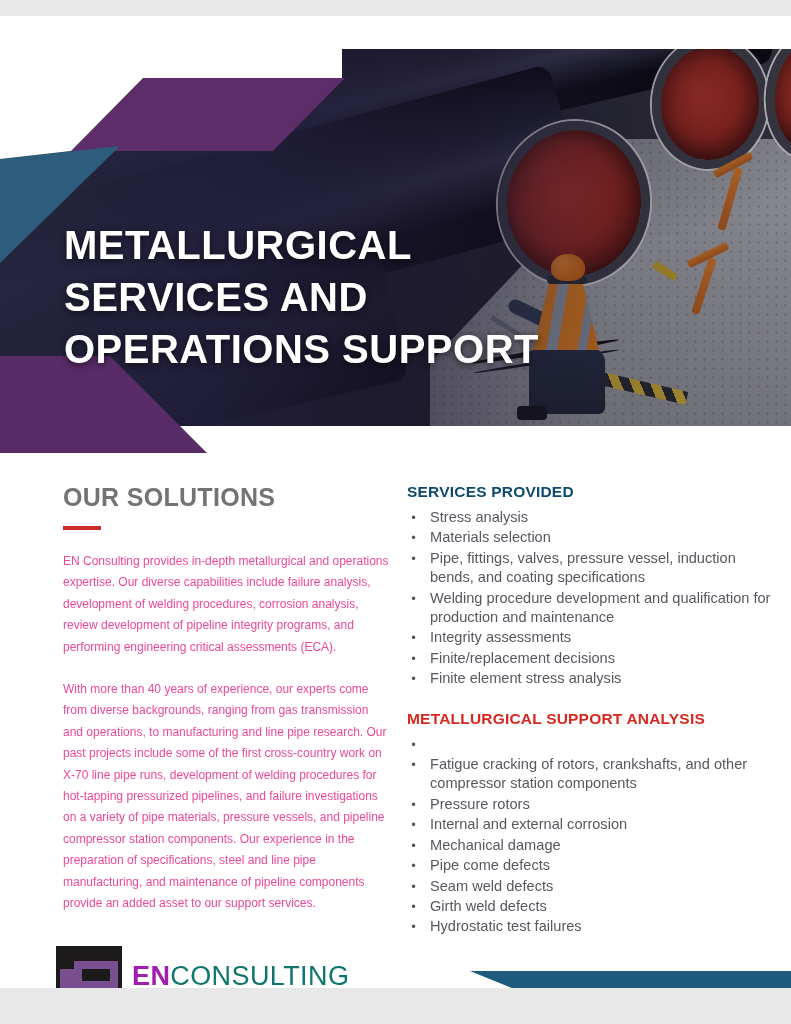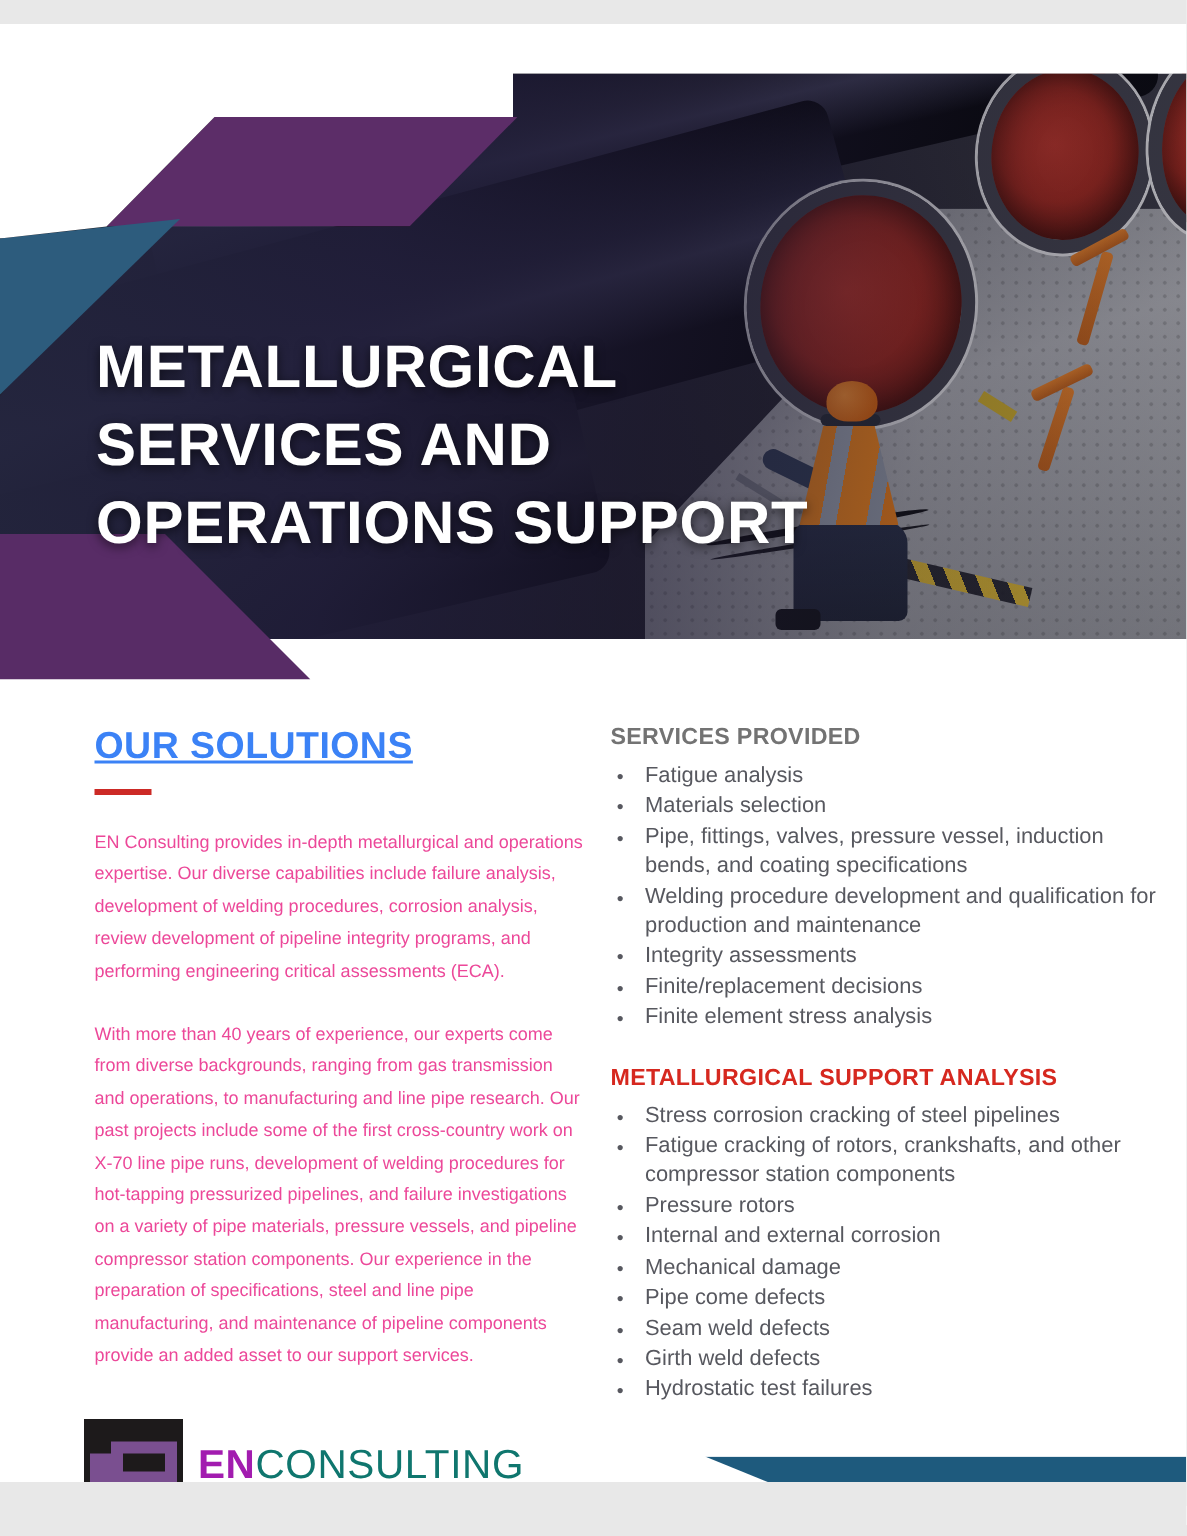--- a/index.html
+++ b/index.html
@@ -74,21 +74,21 @@
     position:absolute; left:64px; top:203px; width:620px;
     color:#ffffff; font-size:40px; line-height:52px; font-weight:bold; letter-spacing:.5px;
     text-shadow:0 2px 7px rgba(0,0,0,.6);
   }
 
   
   .content { position:absolute; left:0; top:455px; width:791px; display:flex; }
   .col-left  { width:327px; margin-left:63px; padding-top:12px; }
   .col-right { width:364px; margin-left:17px; padding-top:12px; }
 
-  .h-solutions { font-size:25px; font-weight:bold; color:#3b82f6; letter-spacing:.3px;text-decoration:underline; }
+  .h-solutions { font-size:25px; font-weight:bold; color:#737373; letter-spacing:.3px; }
   .red-bar { width:38px; height:4px; margin-top:14px; }
   .para { margin-top:21px; font-size:12px; line-height:21.4px; color:#ec4899; }
 
   .h-red { font-size:15.5px; font-weight:bold; letter-spacing:.2px; margin-bottom:7px; }
   .h-red.second { margin-top:21px; }
   ul.blist { list-style:none; }
   ul.blist li { display:flex; font-size:14.6px; line-height:19.4px; color:#57585f; margin-bottom:1px; }
   ul.blist .blt { width:13px; margin-right:10px; text-align:center; flex:0 0 auto; font-size:13px; }
 
   
@@ -159,25 +159,25 @@
   </div>
 
   <div class="content">
     <div class="col-left">
       <div class="h-solutions">OUR SOLUTIONS</div>
       <div class="red-bar" style="background: rgb(204, 42, 38);"></div>
       <p class="para">EN Consulting provides in-depth metallurgical and operations expertise. Our diverse capabilities include failure analysis, development of welding procedures, corrosion analysis, review development of pipeline integrity programs, and performing engineering critical assessments (ECA).</p>
       <p class="para">With more than 40 years of experience, our experts come from diverse backgrounds, ranging from gas transmission and operations, to manufacturing and line pipe research. Our past projects include some of the first cross-country work on X-70 line pipe runs, development of welding procedures for hot-tapping pressurized pipelines, and failure investigations on a variety of pipe materials, pressure vessels, and pipeline compressor station components. Our experience in the preparation of specifications, steel and line pipe manufacturing, and maintenance of pipeline components provide an added asset to our support services.</p>
     </div>
     <div class="col-right">
-      <div class="h-red" style="color: #737373;">SERVICES PROVIDED</div>
+      <div class="h-red" style="color: #0c4a6e;">SERVICES PROVIDED</div>
       <ul class="blist">
           <li>
             <span class="blt">•</span>
-            <span>Fatigue analysis</span>
+            <span>Stress analysis</span>
           </li>
           <li>
             <span class="blt">•</span>
             <span>Materials selection</span>
           </li>
           <li>
             <span class="blt">•</span>
             <span>Pipe, fittings, valves, pressure vessel, induction bends, and coating specifications</span>
           </li>
           <li>
@@ -194,21 +194,20 @@
           </li>
           <li>
             <span class="blt">•</span>
             <span>Finite element stress analysis</span>
           </li>
         </ul>
       <div class="h-red second" style="color: rgb(214, 40, 31);">METALLURGICAL SUPPORT ANALYSIS</div>
       <ul class="blist">
           <li>
             <span class="blt">•</span>
-            <span>Stress corrosion cracking of steel pipelines</span>
           </li>
           <li>
             <span class="blt">•</span>
             <span>Fatigue cracking of rotors, crankshafts, and other compressor station components</span>
           </li>
           <li>
             <span class="blt">•</span>
             <span>Pressure rotors</span>
           </li>
           <li>

